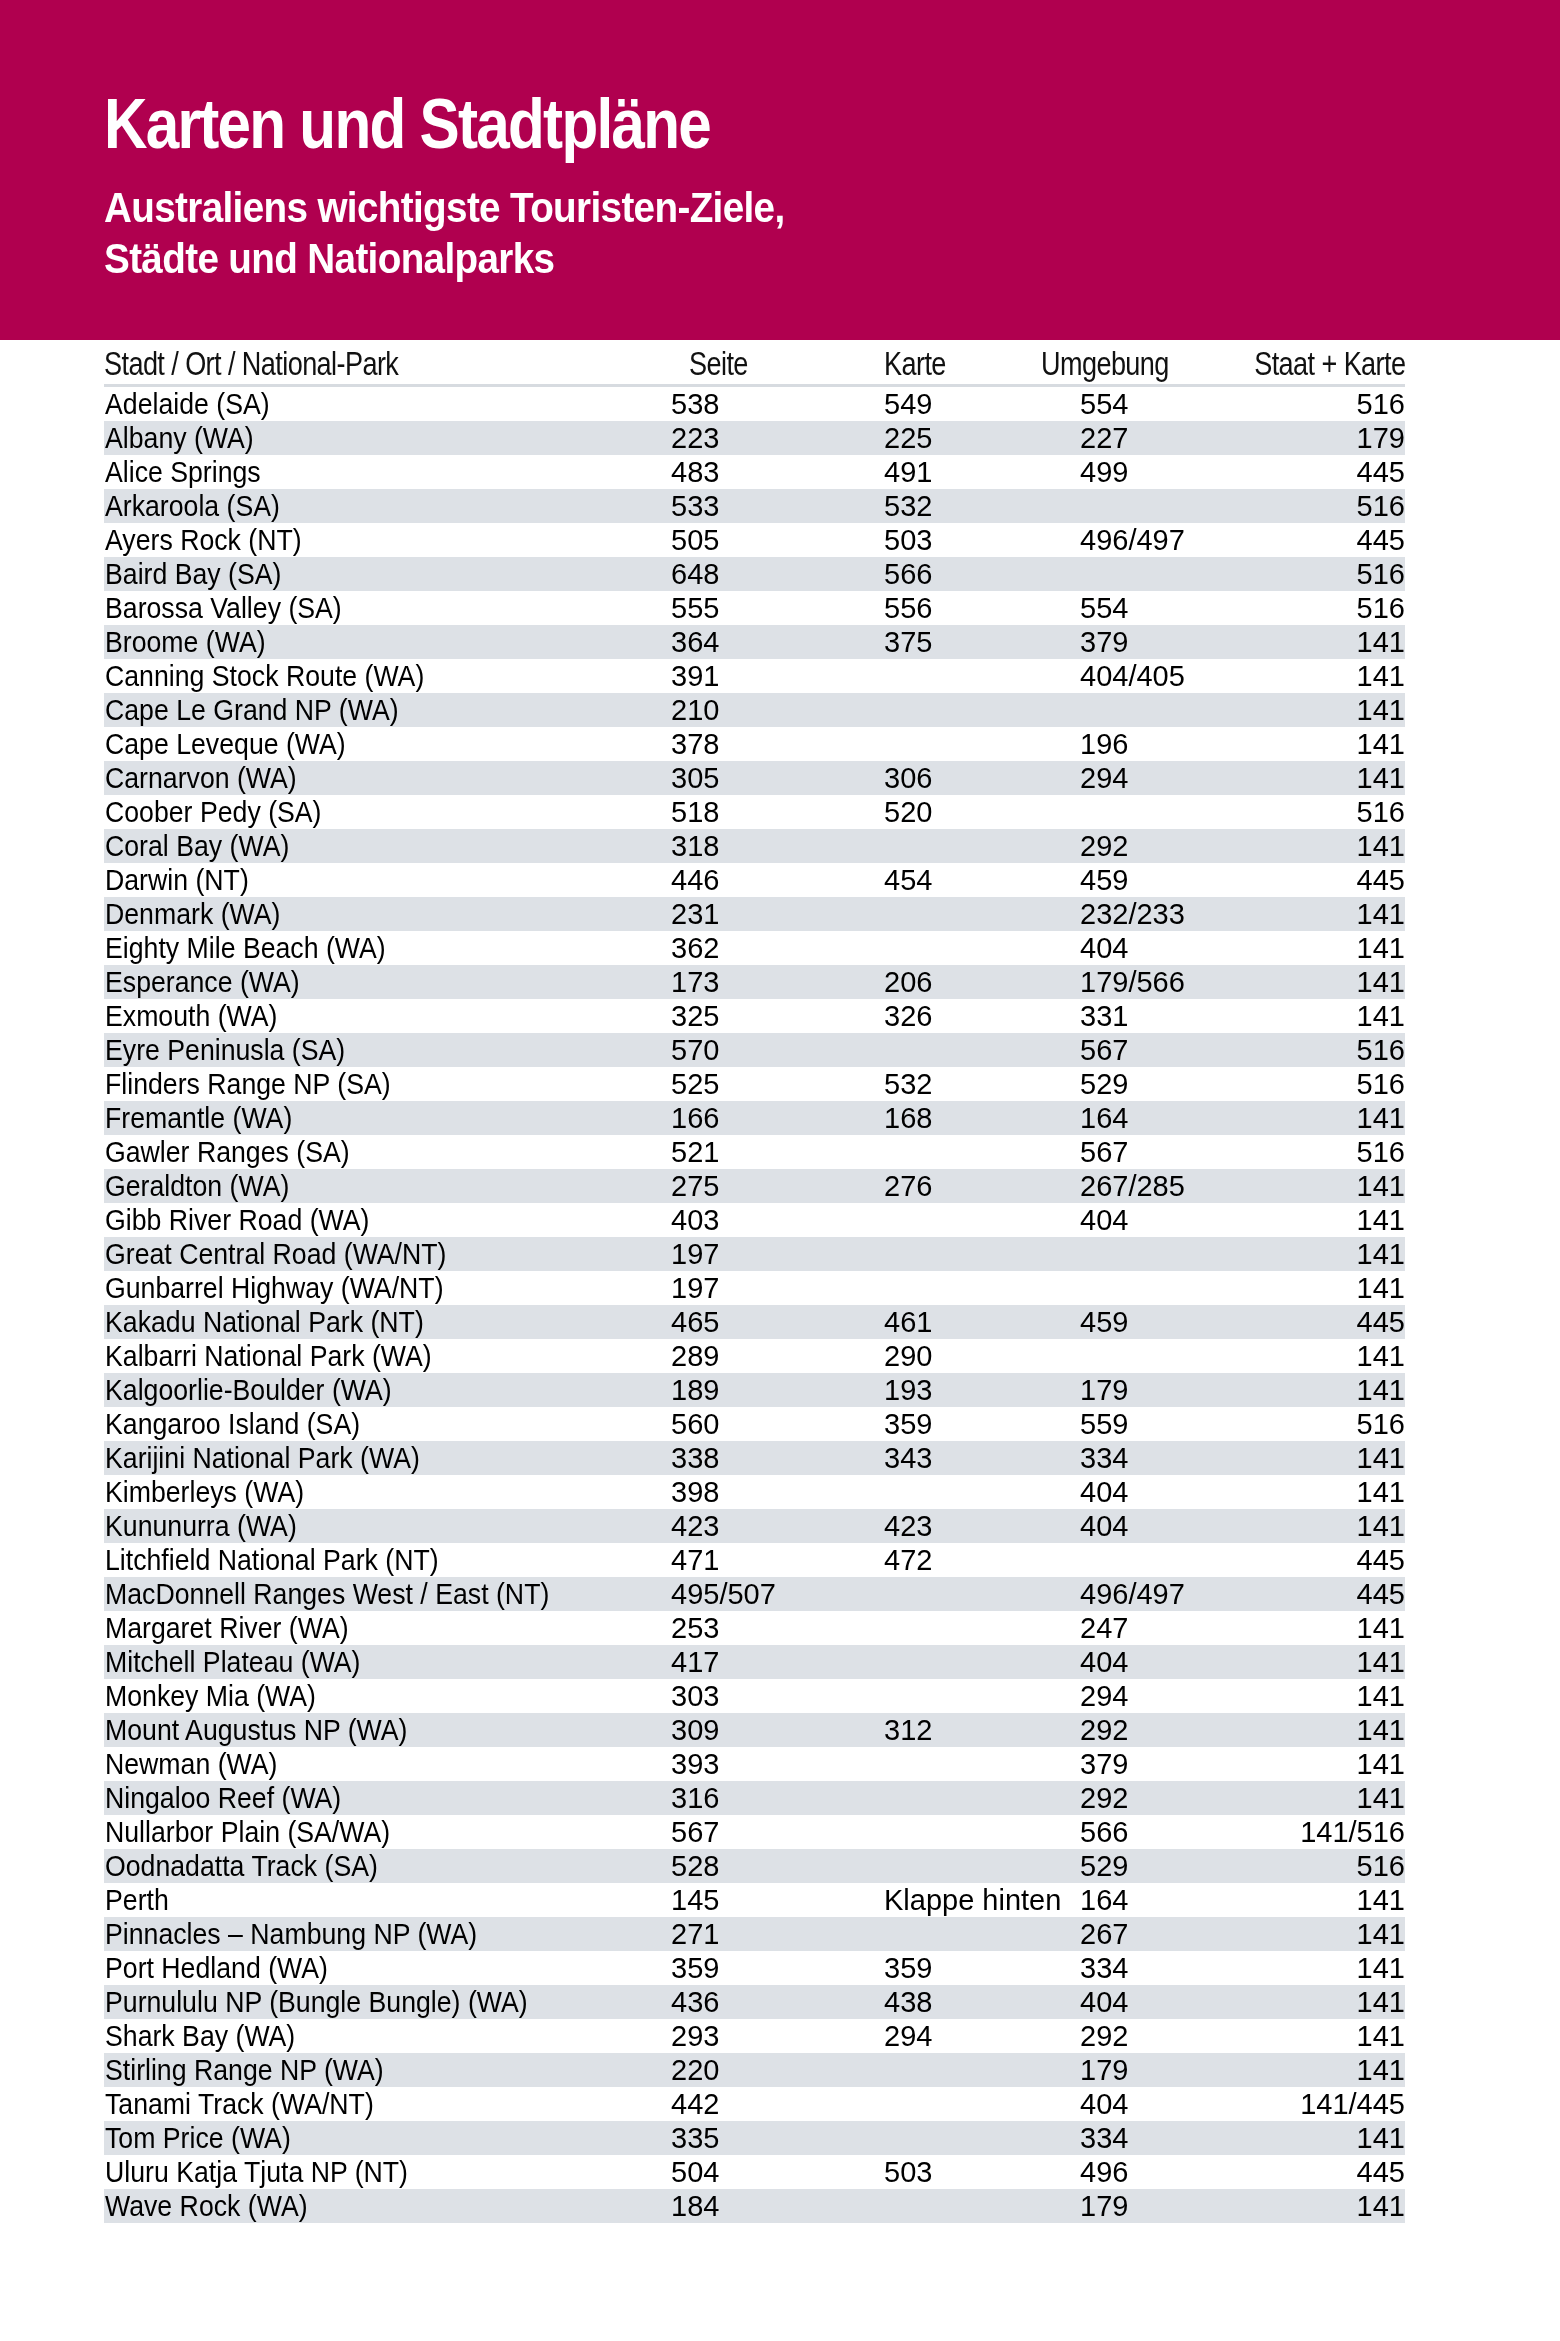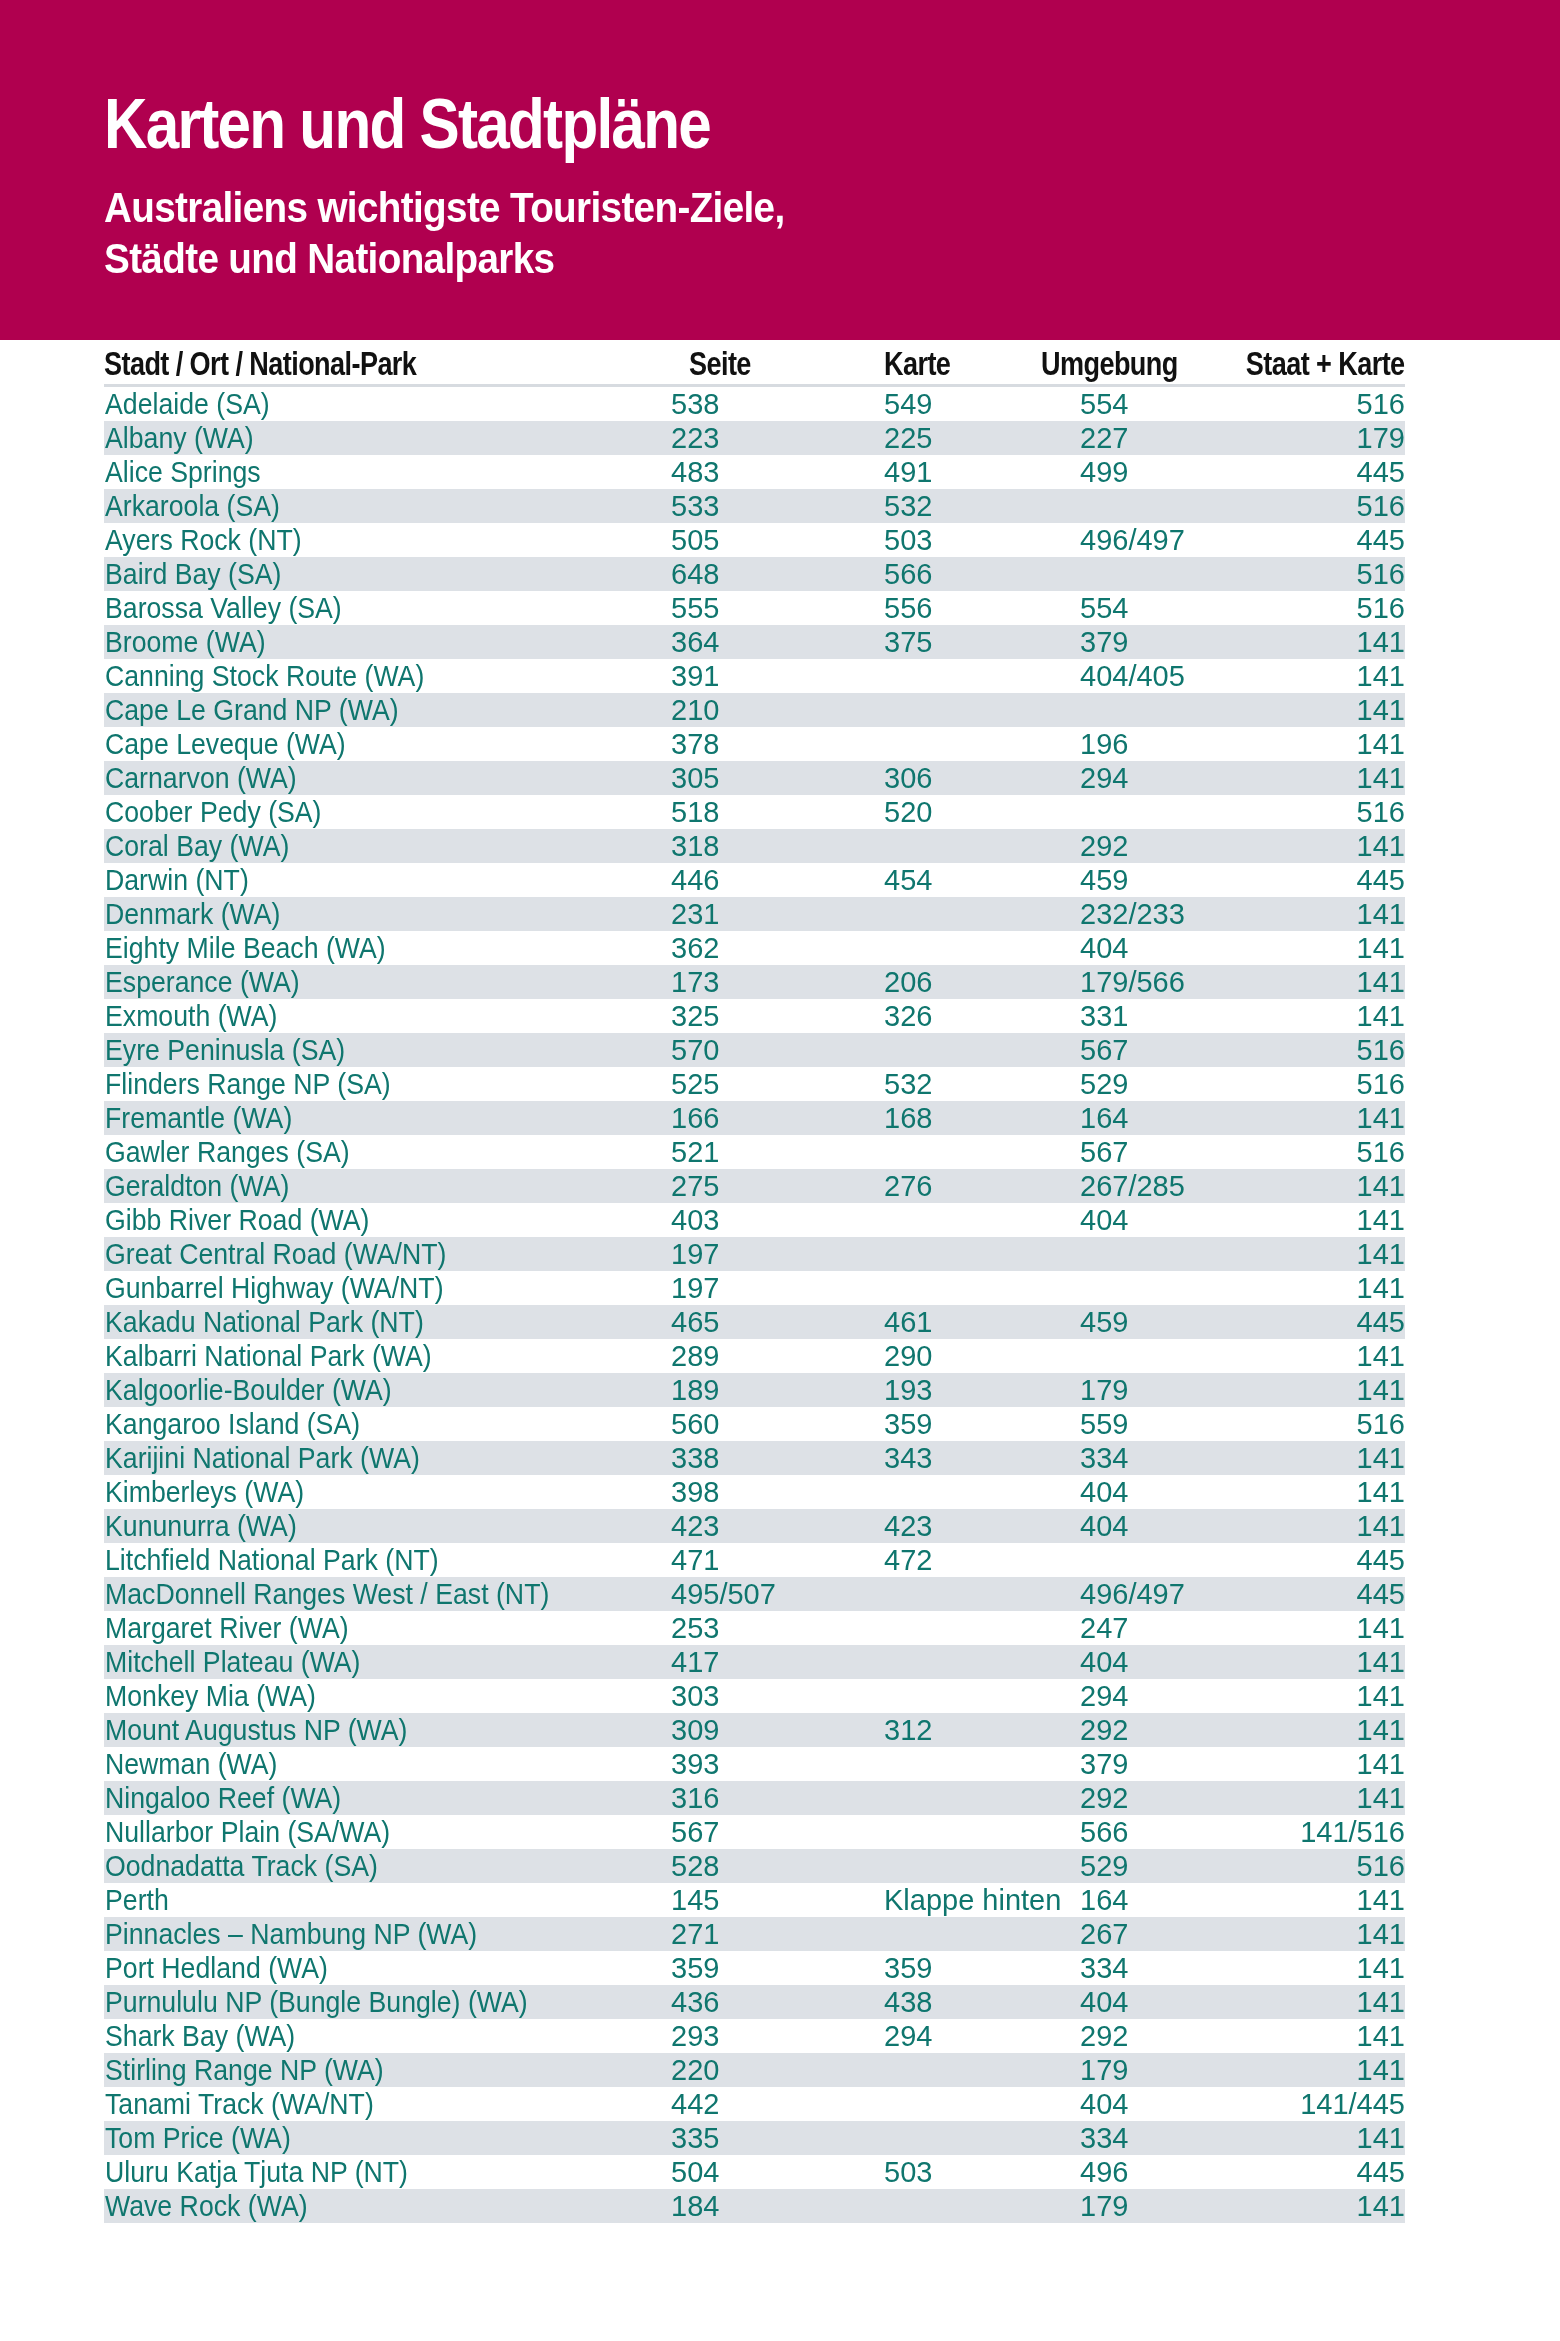--- a/index.html
+++ b/index.html
@@ -20,25 +20,25 @@
   .subtitle {
     position: absolute; left: 104px; top: 182px;
     color: #ffffff; font-weight: bold; font-size: 42px; line-height: 51px;
     letter-spacing: -0.7px; transform: scaleX(0.92); transform-origin: left top;
   }
   .table {
     position: absolute; left: 104px; top: 341px; width: 1301px;
   }
   .thead {
     position: relative; height: 43px; border-bottom: 3.3px solid #d7dbe0;
-    font-weight: bold; font-size: 33px; color: #111;
+    font-weight: normal; font-size: 33px; color: #111;
   }
   .thead span { position: absolute; top: 3.9px; white-space: nowrap; transform: scaleX(0.82); letter-spacing: -0.7px; }
   .row {
-    position: relative; height: 34px; font-size: 29px; color: #0f766e;
+    position: relative; height: 34px; font-size: 29px; color: #000000;
   }
   .row.alt { background: var(--band, #dde1e6); }
   .row span { position: absolute; top: 1.3px; white-space: nowrap; line-height: 33px; }
   .c-name { left: 1.3px; transform: scaleX(0.92); transform-origin: left center; }
   .c-seite { left: 567px; }
   .c-karte { left: 780px; }
   .c-umg { left: 976px; }
   .c-staat { right: 0px; }
   .thead .c-name { left: 0; transform-origin: left top; }
   .thead .c-seite { left: 585px; transform-origin: left top; }

